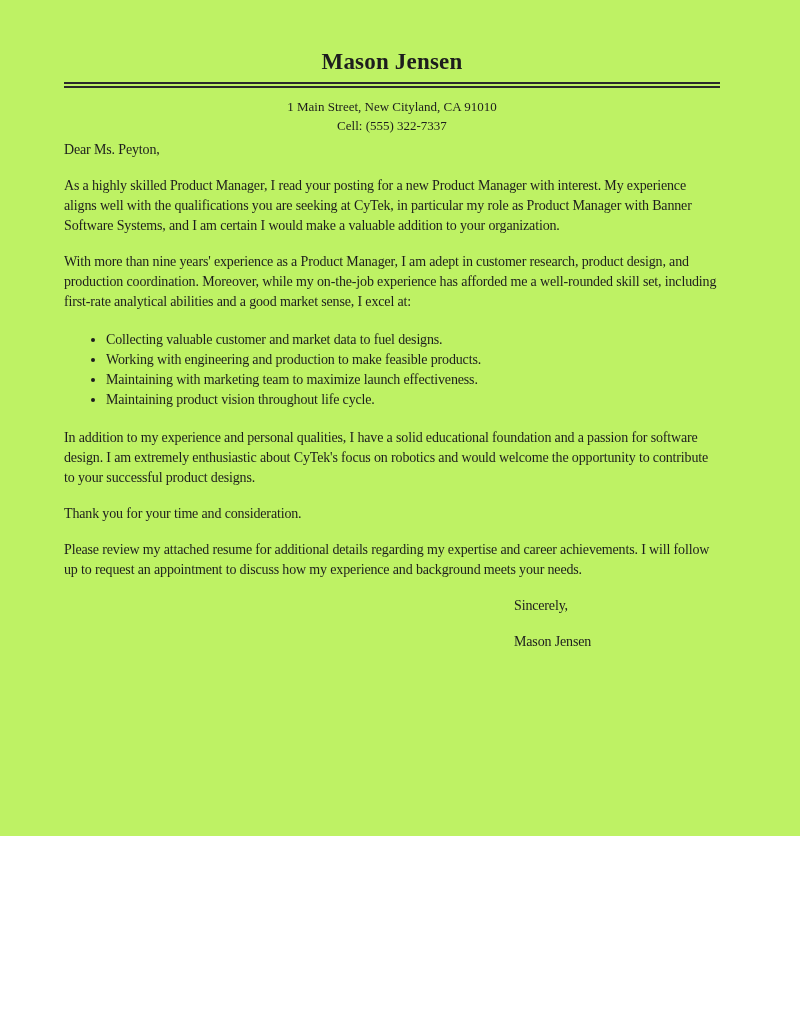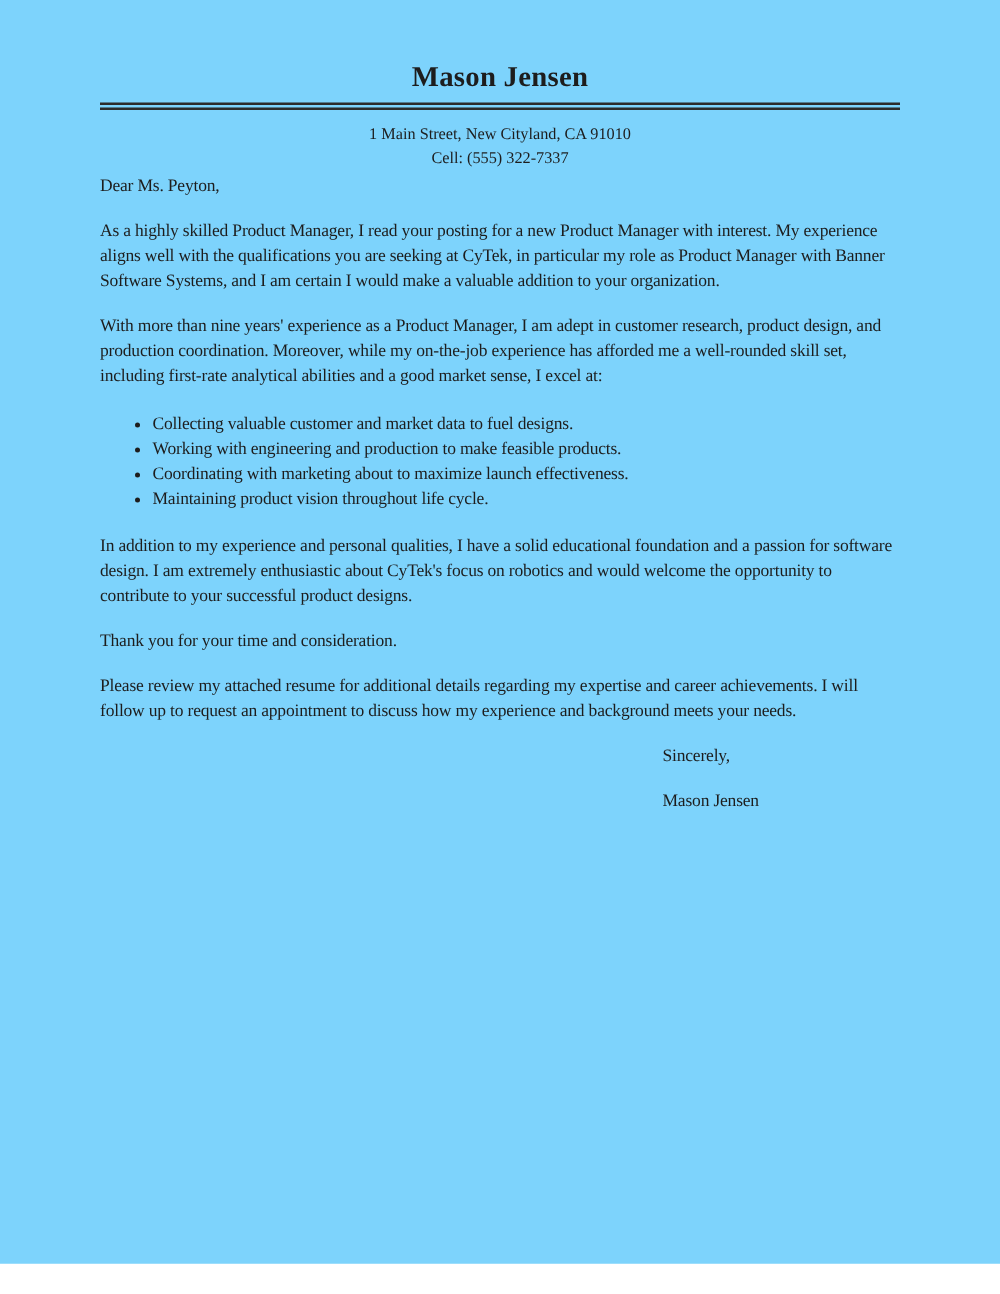--- a/index.html
+++ b/index.html
@@ -11,23 +11,23 @@
     width: 800px;
     height: 1035px;
     position: relative;
     font-family: "Liberation Serif", "DejaVu Serif", serif;
     color: #1d1d1d;
     -webkit-font-smoothing: antialiased;
   }
   .page {
     box-sizing: border-box;
     width: 800px;
-    height: 1011px;
-    padding: 30px 80px 0 80px;
-    background: #7dd3fc;
+    height: 836px;
+    padding: 30px 80px 0 64px;
+    background: #bef264;
   }
   .letter-name {
     margin: 18px 0 6px 0;
     text-align: center;
     font-size: 23px;
     font-weight: bold;
     letter-spacing: 0.2px;
     line-height: 28px;
   }
   .header-rule {
@@ -96,21 +96,21 @@
 
     <p class="salutation">Dear Ms. Peyton,</p>
 
     <p>As a highly skilled Product Manager, I read your posting for a new Product Manager with interest. My experience aligns well with the qualifications you are seeking at CyTek, in particular my role as Product Manager with Banner Software Systems, and I am certain I would make a valuable addition to your organization.</p>
 
     <p>With more than nine years' experience as a Product Manager, I am adept in customer research, product design, and production coordination. Moreover, while my on-the-job experience has afforded me a well-rounded skill set, including first-rate analytical abilities and a good market sense, I excel at:</p>
 
     <ul class="skill-list">
       <li>Collecting valuable customer and market data to fuel designs.</li>
       <li>Working with engineering and production to make feasible products.</li>
-      <li>Coordinating with marketing about to maximize launch effectiveness.</li>
+      <li>Maintaining with marketing team to maximize launch effectiveness.</li>
       <li>Maintaining product vision throughout life cycle.</li>
     </ul>
 
     <p>In addition to my experience and personal qualities, I have a solid educational foundation and a passion for software design. I am extremely enthusiastic about CyTek's focus on robotics and would welcome the opportunity to contribute to your successful product designs.</p>
 
     <p>Thank you for your time and consideration.</p>
 
     <p>Please review my attached resume for additional details regarding my expertise and career achievements. I will follow up to request an appointment to discuss how my experience and background meets your needs.</p>
 
     <div class="closing-block">

